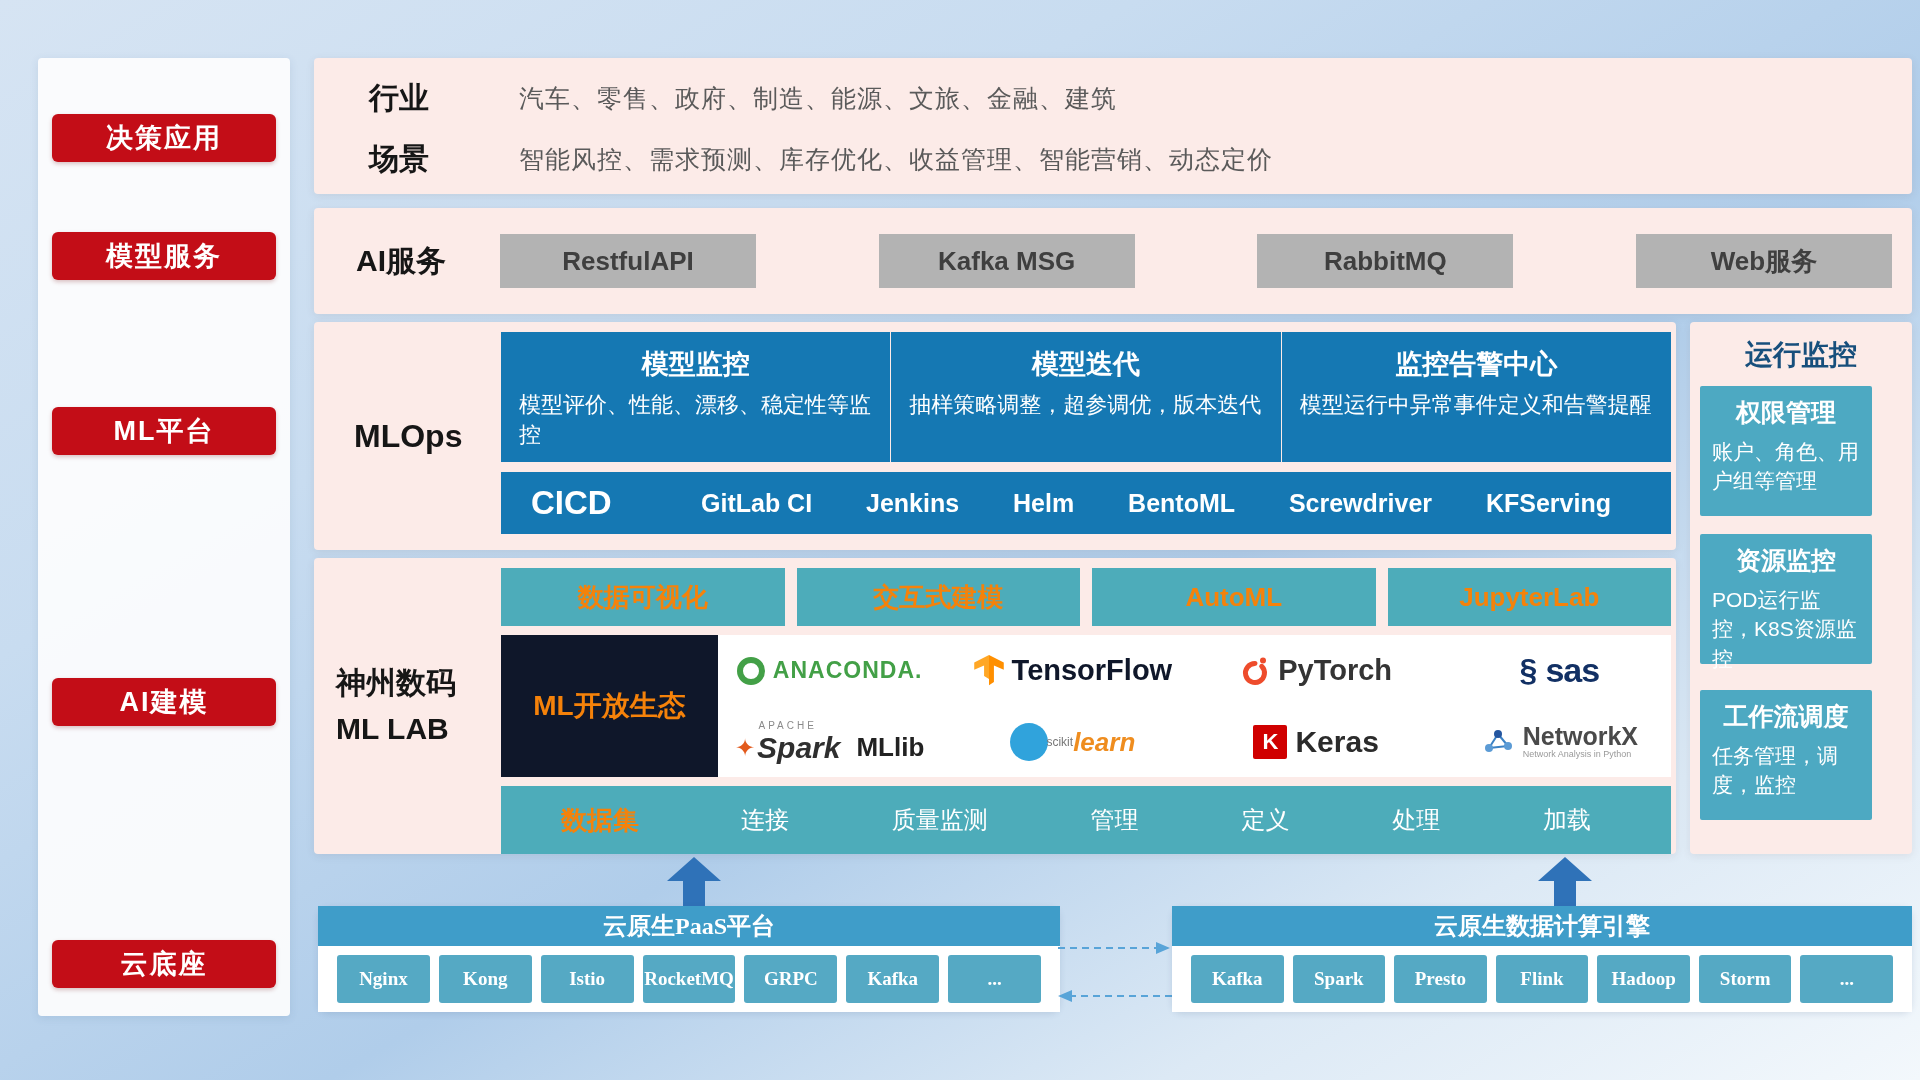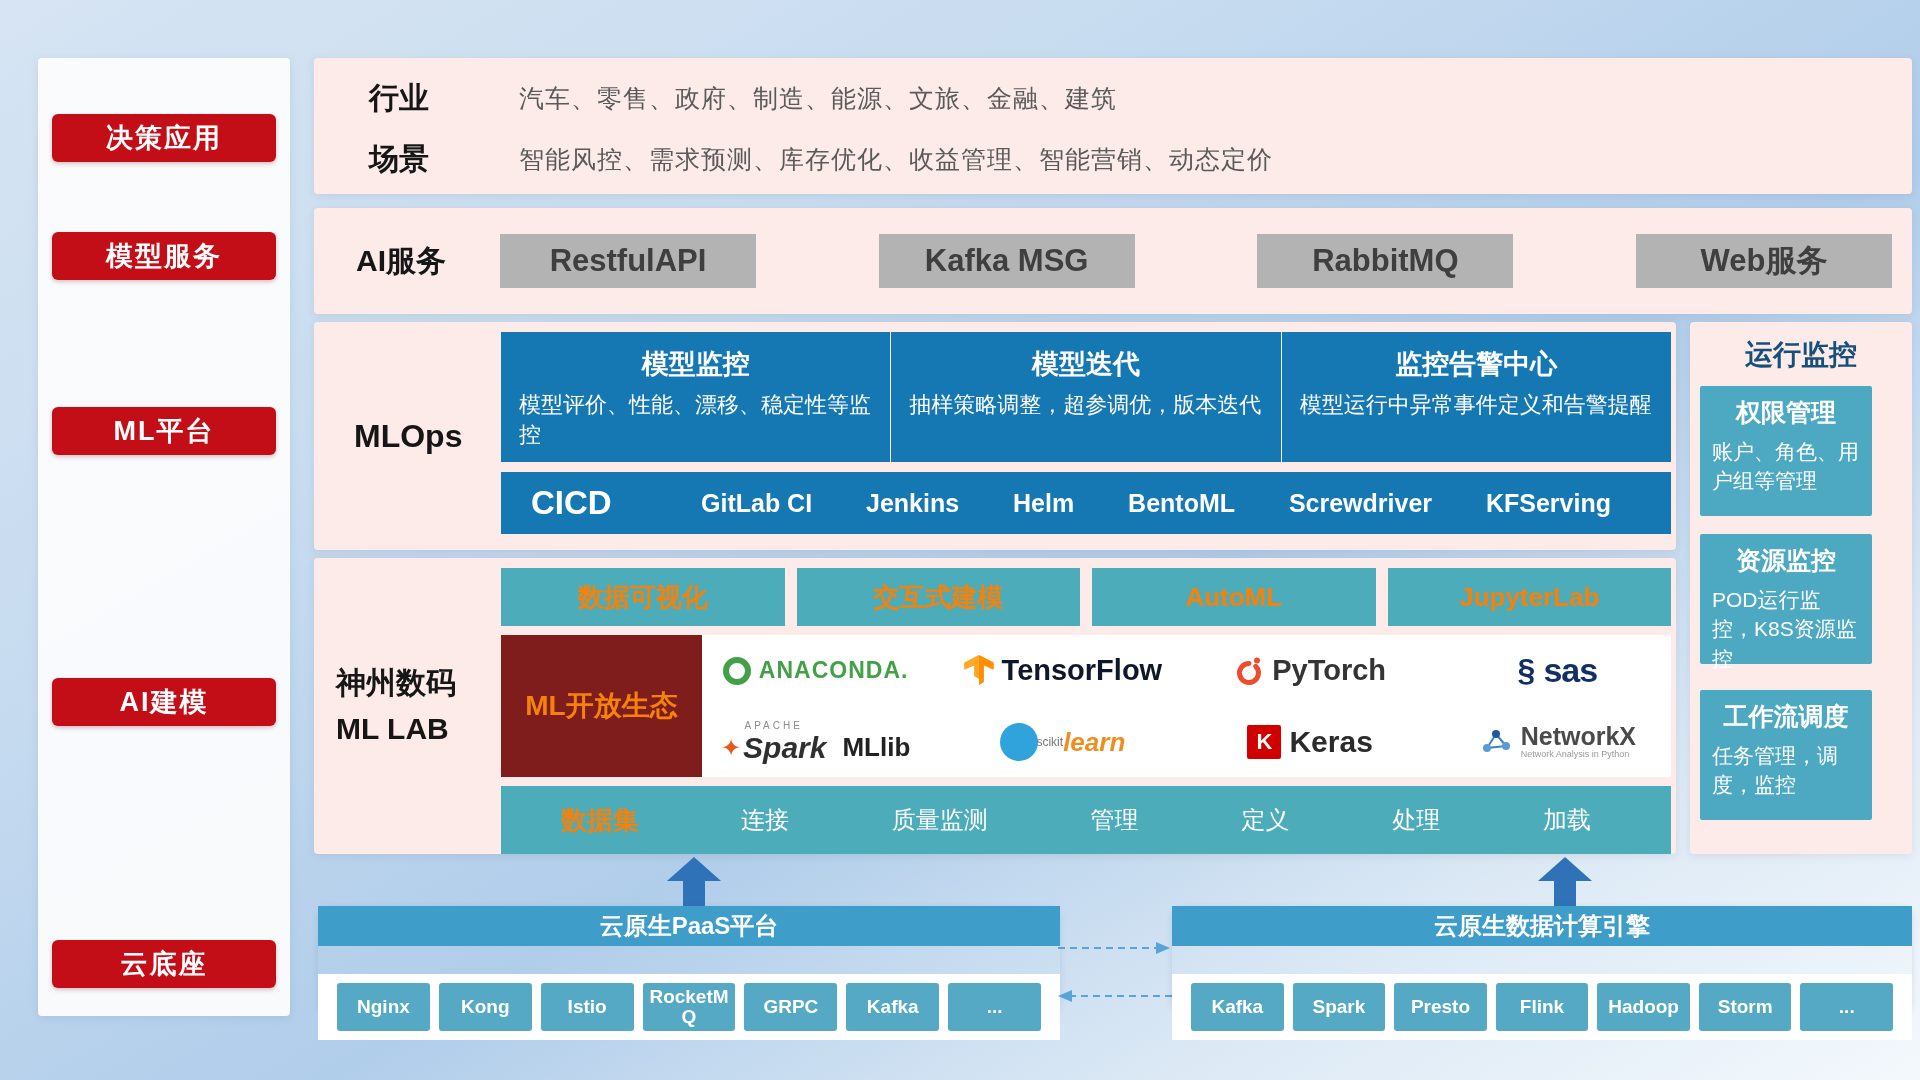--- a/index.html
+++ b/index.html
@@ -45,21 +45,21 @@
 
   
   .service-label { position:absolute; left:42px; top:0; height:100%; display:flex; align-items:center; }
   .service-btns {
     position:absolute; left:186px; right:20px; top:50%; transform:translateY(-50%);
     display:flex; justify-content:space-between;
   }
   .gray-btn {
     width:256px; height:54px; background:#b3b3b3; color:#3f3f3f;
     display:flex; align-items:center; justify-content:center;
-    font-size:31px; font-weight:700;
+    font-size:26px; font-weight:700;
   }
 
   
   .mlops-label { position:absolute; left:40px; top:0; height:100%; display:flex; align-items:center; font-size:32px; }
   .ml-cards { position:absolute; left:187px; top:10px; width:1170px; height:130px; display:flex; gap:1px; }
   .ml-card { flex:1; background:#1578b3; color:#fff; padding:10px 18px; }
   .ml-card-title { text-align:center; font-size:27px; font-weight:700; margin-top:4px; }
   .ml-card-desc { font-size:22px; line-height:1.35; margin-top:8px; }
   .cicd-bar {
     position:absolute; left:187px; top:150px; width:1170px; height:62px;
@@ -79,21 +79,21 @@
   .mon-card-desc { font-size:21px; line-height:1.4; margin-top:8px; }
 
   
   .mllab-label { position:absolute; left:22px; top:0; height:100%; width:165px;
     display:flex; flex-direction:column; justify-content:center; line-height:1.55; }
   .mllab-content { position:absolute; left:187px; top:10px; width:1170px; }
   .tools-row { display:flex; gap:12px; height:58px;justify-content:flex-end; }
   .tool-btn { flex:1; background:#4dacba; display:flex; align-items:center; justify-content:center;
     font-size:26px; font-weight:700; color:#f5820a; }
   .eco-row { margin-top:9px; height:142px; display:flex; }
-  .eco-label { width:201px; background:#7f1d1d; display:flex; align-items:center; justify-content:center;
+  .eco-label { width:217px; background:#0f172a; display:flex; align-items:center; justify-content:center;
     font-size:28px; font-weight:700; color:#f5820a; }
   .eco-logos { flex:1; background:#ffffff; display:flex; flex-direction:column; }
   .logo-row { flex:1; display:flex; align-items:center;gap:20px; }
   .logo-item { flex:1; display:flex; align-items:center; justify-content:center; gap:8px; }
 
   .ana-icon { width:28px; height:28px; border:6px solid #43a047; border-radius:50%; }
   .ana-text { font-size:23px; font-weight:800; color:#43a047; letter-spacing:1px; }
   .tf-text { font-size:29px; font-weight:700; color:#0f172a; }
   .pt-text { font-size:29px; font-weight:600; color:#343434; }
   .sas-swirl { font-size:32px; font-weight:700; color:#123064; }
@@ -119,26 +119,26 @@
   .nx-text { font-size:25px; font-weight:600; color:#4a4a4a; }
   .nx-sub { font-size:9px; color:#9a9a9a; }
 
   .dataset-row { margin-top:9px; height:68px; background:#4dacba; display:flex; align-items:center; }
   .dataset-label { margin-left:60px; width:150px; font-size:26px; font-weight:700; color:#f5820a; }
   .dataset-items { flex:1; display:flex; justify-content:space-between; padding:0 80px 0 30px;
     color:#fff; font-size:24px; font-weight:500; }
 
   
   .cloud-block { position:absolute; top:906px; height:106px; border-radius:10px;
-    box-shadow:0 2px 6px rgba(60,90,130,0.15); }
+    box-shadow:0 2px 6px rgba(60,90,130,0.15);font-family:Liberation Serif, serif; }
   .cloud-left { left:318px; width:742px; }
   .cloud-right { left:1172px; width:740px; }
   .cloud-header { height:40px; background:#3f9dc9; color:#fff; font-size:24px; font-weight:700;
     display:flex; align-items:center; justify-content:center; }
-  .cloud-body { height:66px; background:#fff; display:flex; align-items:center; gap:9px; padding:0 19px;margin-top:28px; }
+  .cloud-body { height:66px; background:#fff; display:flex; align-items:center; gap:9px; padding:0 19px; }
   .chip { flex:1; height:48px; background:#55a9c4; color:#fff; border-radius:3px;
     display:flex; align-items:center; justify-content:center; text-align:center;
     font-size:19px; font-weight:700; line-height:1.05; word-break:break-word; }
 
   .up-arrow { position:absolute; }
   .dashed-arrows { position:absolute; left:1056px; top:934px; }
 </style>
 </head>
 <body>
 

